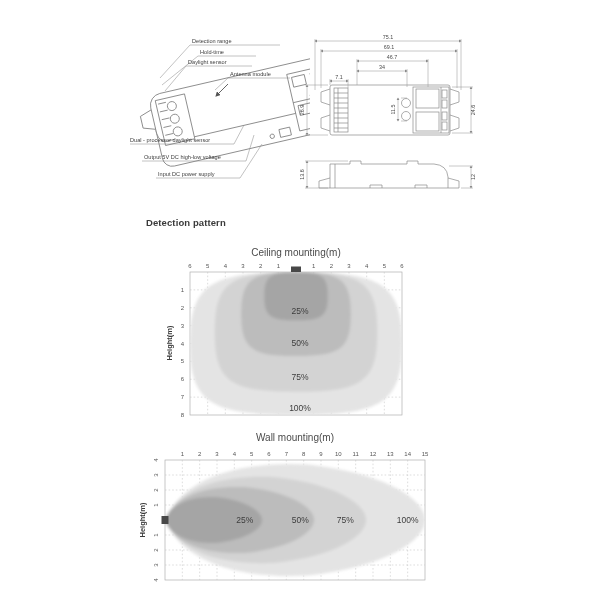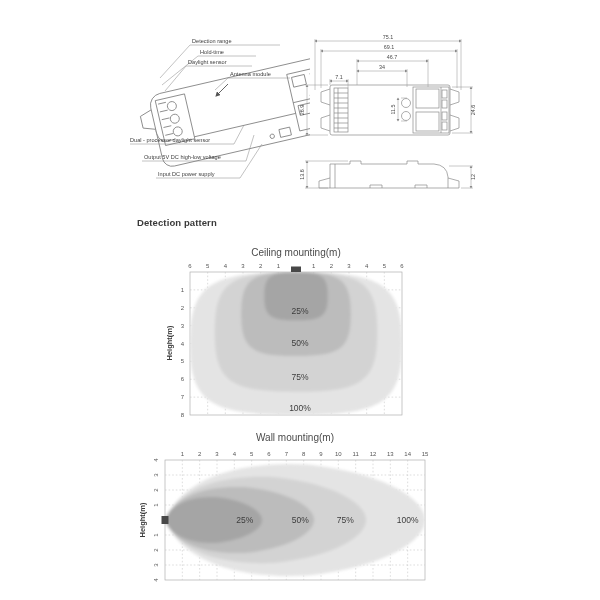--- a/index.html
+++ b/index.html
@@ -142,21 +142,21 @@
     <g stroke="#9a9a9a" stroke-width="0.55" fill="none">
       <line x1="12" y1="143" x2="12" y2="170" marker-start="url(#ar)" marker-end="url(#ar)"></line>
       <path d="M53,143 H10 M33,170 H10"></path>
       <line x1="176" y1="148" x2="176" y2="170" marker-start="url(#ar)" marker-end="url(#ar)"></line>
       <path d="M154,148 H178 M166,170 H178"></path>
     </g>
     <text x="8.5" y="156.5" class="dim-text" text-anchor="middle" transform="rotate(-90 8.5 156.5)">13.6</text>
     <text x="180" y="159" class="dim-text" text-anchor="middle" transform="rotate(-90 180 159)">12</text>
   </svg>
 
-  <div class="abs section-heading" style="left:137px;top:217px;">Detection pattern</div>
+  <div class="abs section-heading" style="left:146px;top:217px;">Detection pattern</div>
 
   <svg id="ceiling-chart" class="abs" style="left:160px;top:243px;" width="260" height="187" viewBox="0 0 260 187">
     <defs>
       <filter id="zblur" x="-20%" y="-20%" width="140%" height="140%">
         <feGaussianBlur stdDeviation="1.6"></feGaussianBlur>
       </filter>
       <clipPath id="ceilClip">
           <rect x="30" y="29" width="212" height="143"></rect>
         </clipPath>
     </defs>

